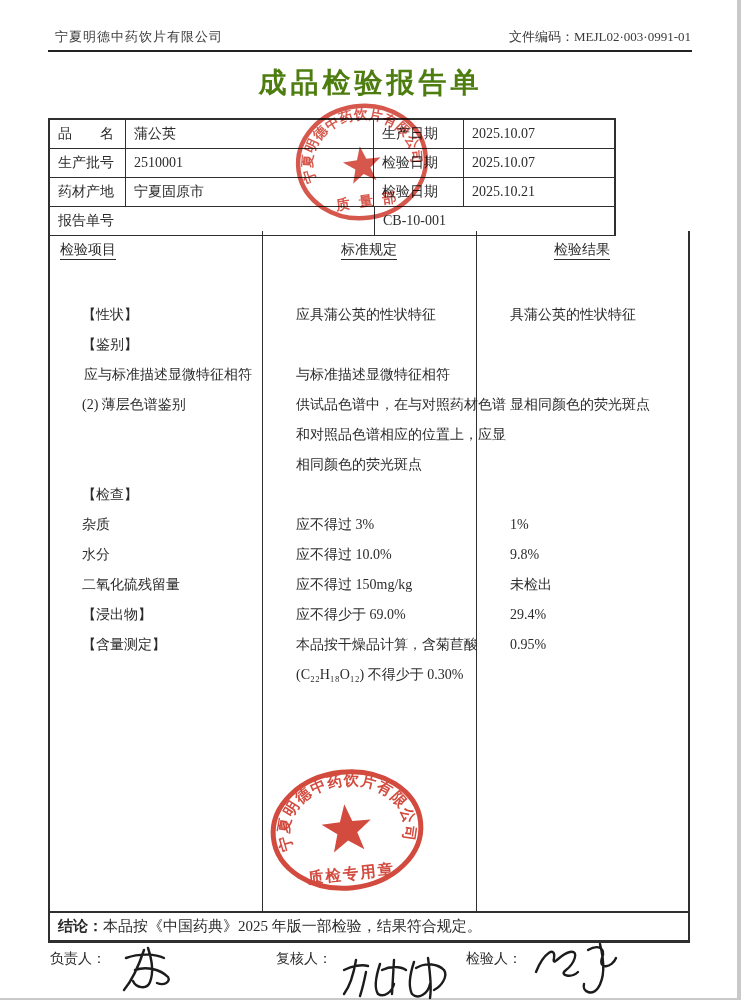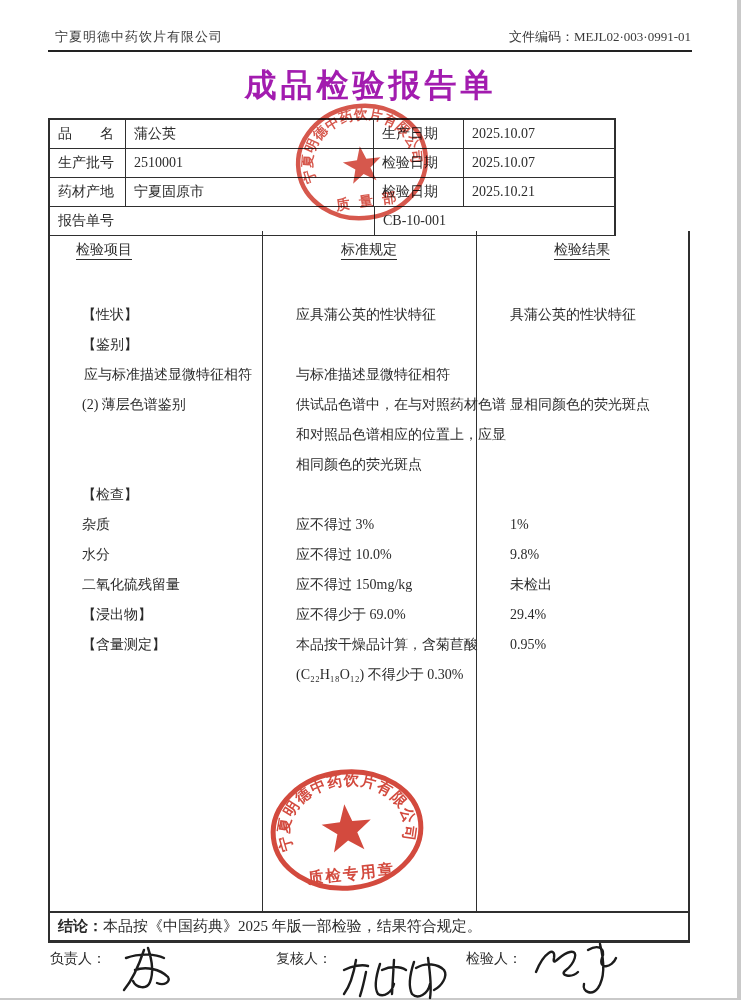--- a/index.html
+++ b/index.html
@@ -7,38 +7,38 @@
     position:relative;width:741px;height:1000px;background:#ffffff;
     font-family:"Liberation Serif","DejaVu Serif",serif;color:#2b2b2b;
     overflow:hidden;margin:0 auto;
     box-shadow:inset -4px -2px 0 #c9c9c9;
   }
   
   .hdr-company{position:absolute;left:55px;top:28px;font-size:13px;color:#3a3a3a;letter-spacing:1px;}
   .hdr-code{position:absolute;right:50px;top:28px;font-size:13px;color:#3a3a3a;}
   .hdr-rule{position:absolute;left:48px;top:50px;width:644px;height:2px;background:#222;}
   .title{position:absolute;left:0;top:64px;width:100%;text-align:center;
-    font-size:32px;font-weight:bold;letter-spacing:4px;color:#a21caf;}
+    font-size:28px;font-weight:bold;letter-spacing:4px;color:#4d7c0f;}
 
   
   .info-table{position:absolute;left:48px;top:118px;width:568px;border:2px solid #2f2f2f;border-bottom-width:1px;box-sizing:border-box;}
   .irow{display:grid;grid-template-columns:75px 248px 90px 1fr;border-bottom:1px solid #2f2f2f;height:28px;}
   .irow:last-child{border-bottom:none;grid-template-columns:324px 1fr;}
   .icell{line-height:28px;font-size:14px;padding-left:8px;white-space:pre;overflow:hidden;}
   .icell.bl{border-left:1px solid #2f2f2f;}
 
   
   .main-table{position:absolute;left:48px;top:231px;width:642px;height:681px;
     border:2px solid #2f2f2f;border-top:none;border-bottom-width:1px;box-sizing:border-box;}
   .vline{position:absolute;top:0;bottom:0;width:1px;background:#2f2f2f;}
   .vline.v1{left:212px;} .vline.v2{left:426px;}
   .mhead{display:grid;grid-template-columns:212px 214px 1fr;padding-top:10px;height:20px;}
   .mhead .h{font-size:14px;color:#2b2b2b;}
   .mhead .h span{text-decoration:underline;text-underline-offset:5px;}
-  .mhead .h1{padding-left:26px;text-align:left;}
+  .mhead .h1{padding-left:10px;text-align:left;}
   .mhead .h2,.mhead .h3{text-align:center;}
   .mspacer{height:39px;}
   .mrow{display:grid;grid-template-columns:212px 214px 1fr;margin-left:20px;}
   .mrow .c{padding-left:12px;}
   .mrow .c2,.mrow .c3{padding-left:14px;}
   .line{height:30px;line-height:30px;font-size:14px;white-space:nowrap;}
 
   
   .conclusion{position:absolute;left:48px;top:912px;width:642px;height:31px;box-sizing:border-box;
     border:2px solid #2f2f2f;border-top:1px solid #2f2f2f;border-bottom-width:3px;

